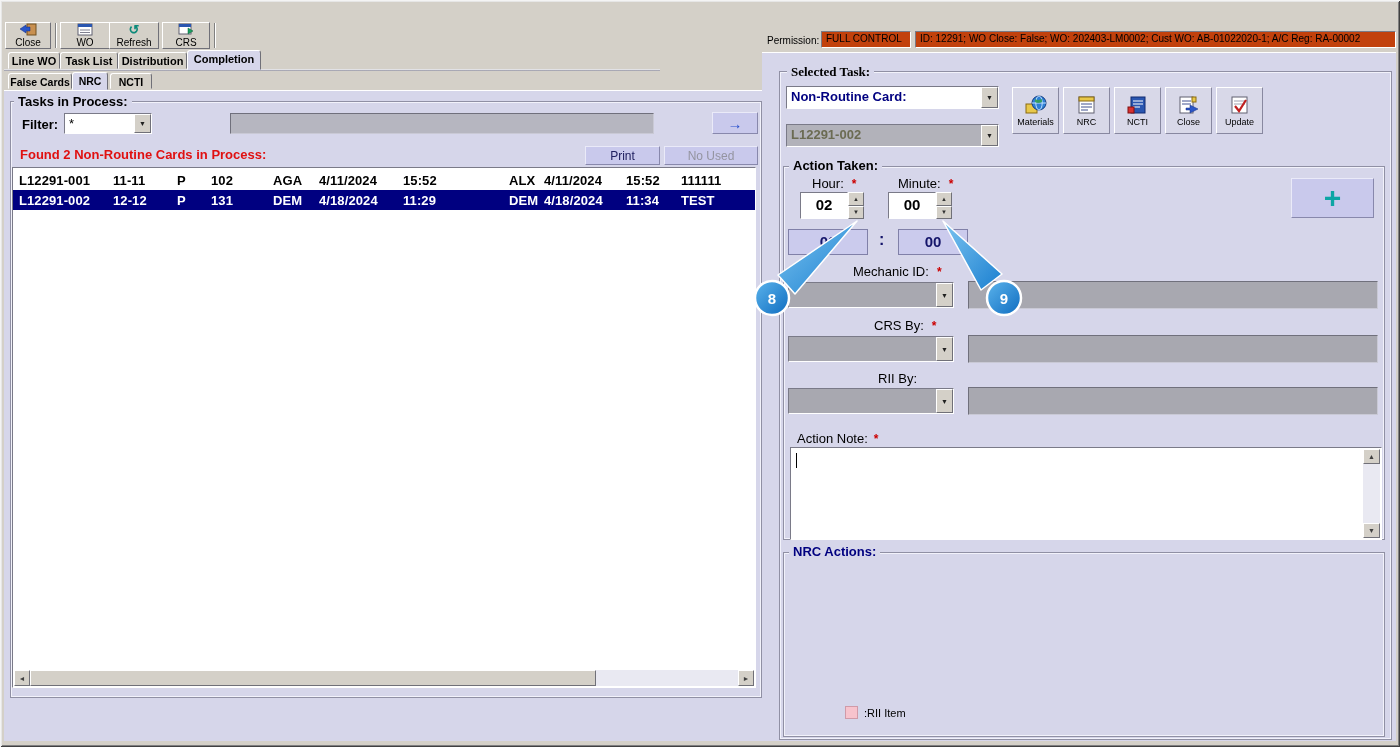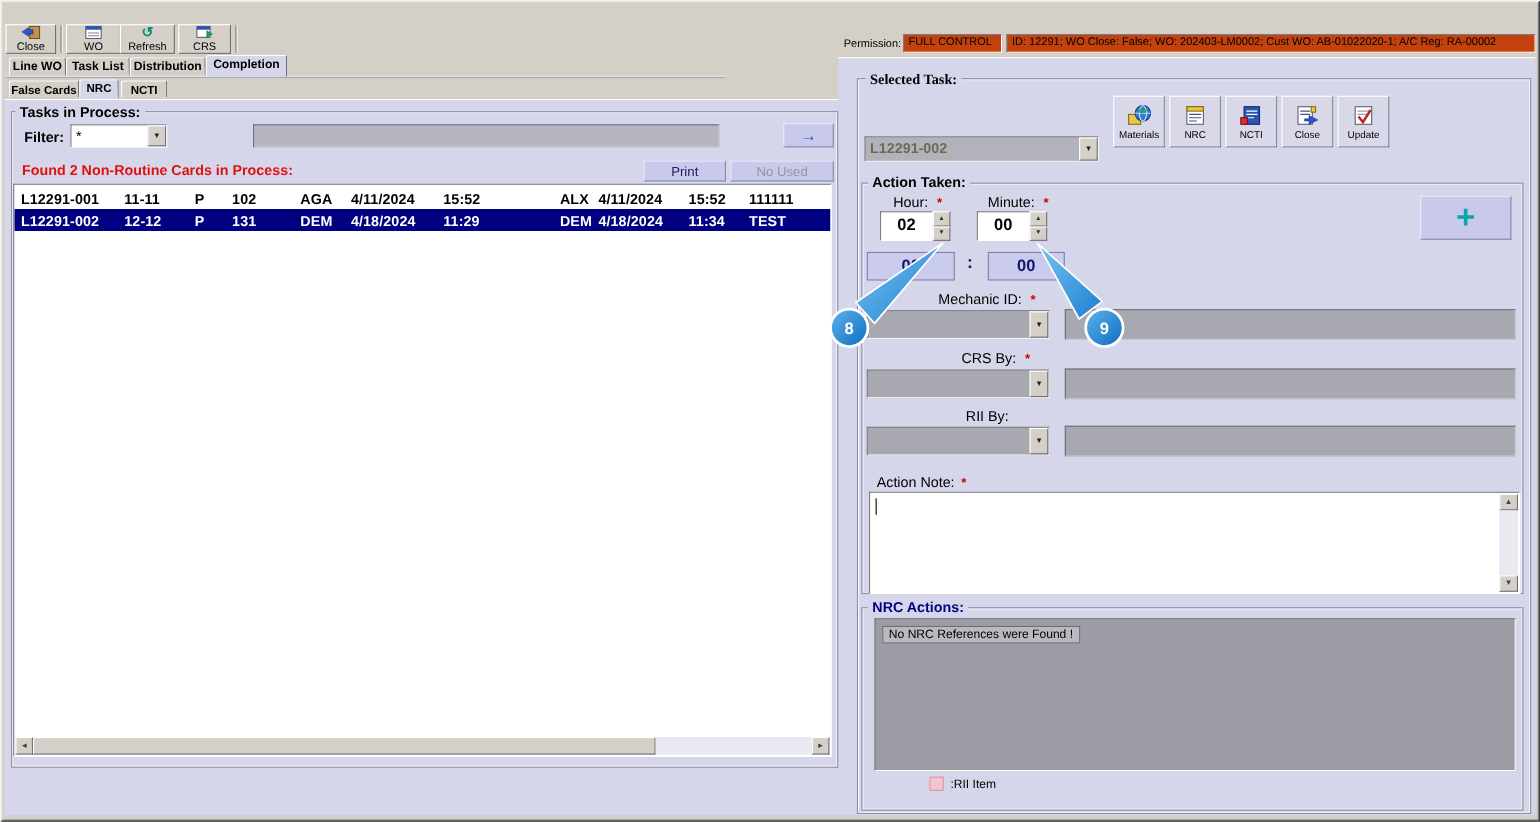--- a/index.html
+++ b/index.html
@@ -170,20 +170,24 @@
       <div class="strack" style="flex:1;"></div>
       <div class="sbtn" style="width:16px;">
           <span>►</span>
         </div>
     </div>
   </div>
 
   <div class="abs group" style="left:779px;top:71px;width:613px;height:669px;"></div>
   <div class="glab" style="left:787px;top:64px;font-family:Liberation Serif, serif;">Selected Task:</div>
 
+  <div class="abs combo" style="left:786px;top:86px;width:213px;height:23px;">
+    <span class="val" style="font-weight:bold;color:#000080;">Non-Routine Card:</span>
+    <span class="dbtn">▼</span>
+  </div>
   <div class="abs combo" style="left:786px;top:124px;width:213px;height:23px;background:#b2b2ba;">
     <span class="val" style="font-weight:bold;color:#6b6b52;background:#b2b2ba;">L12291-002</span>
     <span class="dbtn">▼</span>
   </div>
 
   <div class="abs abtn" style="left:1012px;top:87px;width:47px;height:47px;">
     <svg width="22" height="20">
         <rect x="1" y="9" width="11" height="9" fill="#e8c84a" stroke="#8a6a10"></rect>
         <circle cx="14" cy="8" r="7" fill="#2e7fd4" stroke="#123c80"></circle>
         <ellipse cx="14" cy="8" rx="3.2" ry="7" fill="none" stroke="#bfe0ff" stroke-width="1"></ellipse>
@@ -300,23 +304,20 @@
         </div>
       <div class="strack" style="flex:1;"></div>
       <div class="sbtn" style="height:15px;">
           <span>▼</span>
         </div>
     </div>
   </div>
 
   <div class="abs group" style="left:783px;top:552px;width:602px;height:185px;"></div>
   <div class="glab navy" style="left:789px;top:544px;">NRC Actions:</div>
-  <div class="abs sunken" style="left:795px;top:562px;width:583px;height:139px;background:#9c9ca4;">
-    <div class="chip" style="position:absolute;left:6px;top:6px;">No NRC References were Found !</div>
-  </div>
   <div class="abs" style="left:845px;top:706px;width:13px;height:13px;background:#f7c3cd;border:1px solid #d09aa8;"></div>
   <div class="abs" style="left:864px;top:707px;font-size:11px;color:#000;">:RII Item</div>
 
   <svg class="abs" style="left:0;top:0;z-index:50;pointer-events:none;" width="1400" height="747">
     <defs>
       <linearGradient id="cgrad" x1="0" y1="0" x2="1" y2="1">
         <stop offset="0" stop-color="#5cb4ec"></stop>
         <stop offset="1" stop-color="#0e6cc0"></stop>
       </linearGradient>
       <linearGradient id="agrad" x1="0" y1="0" x2="1" y2="1">

